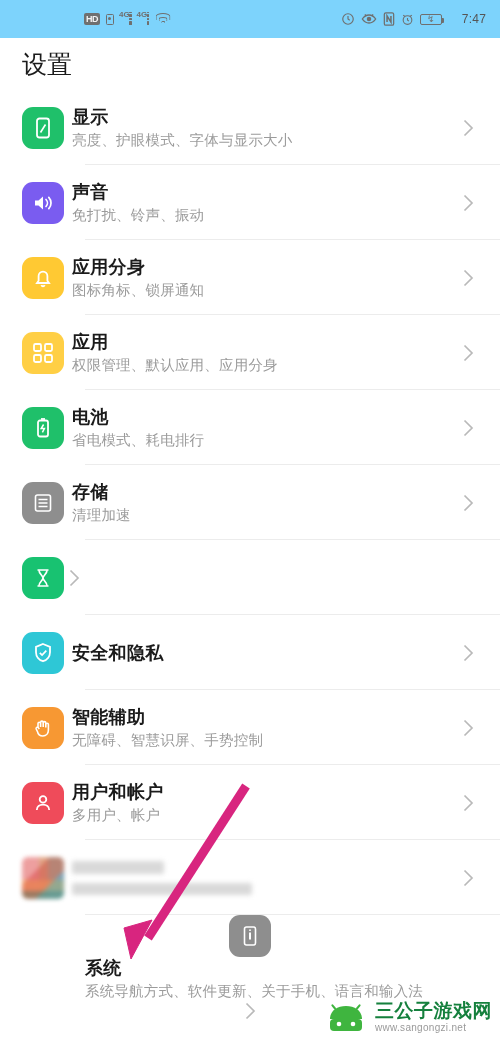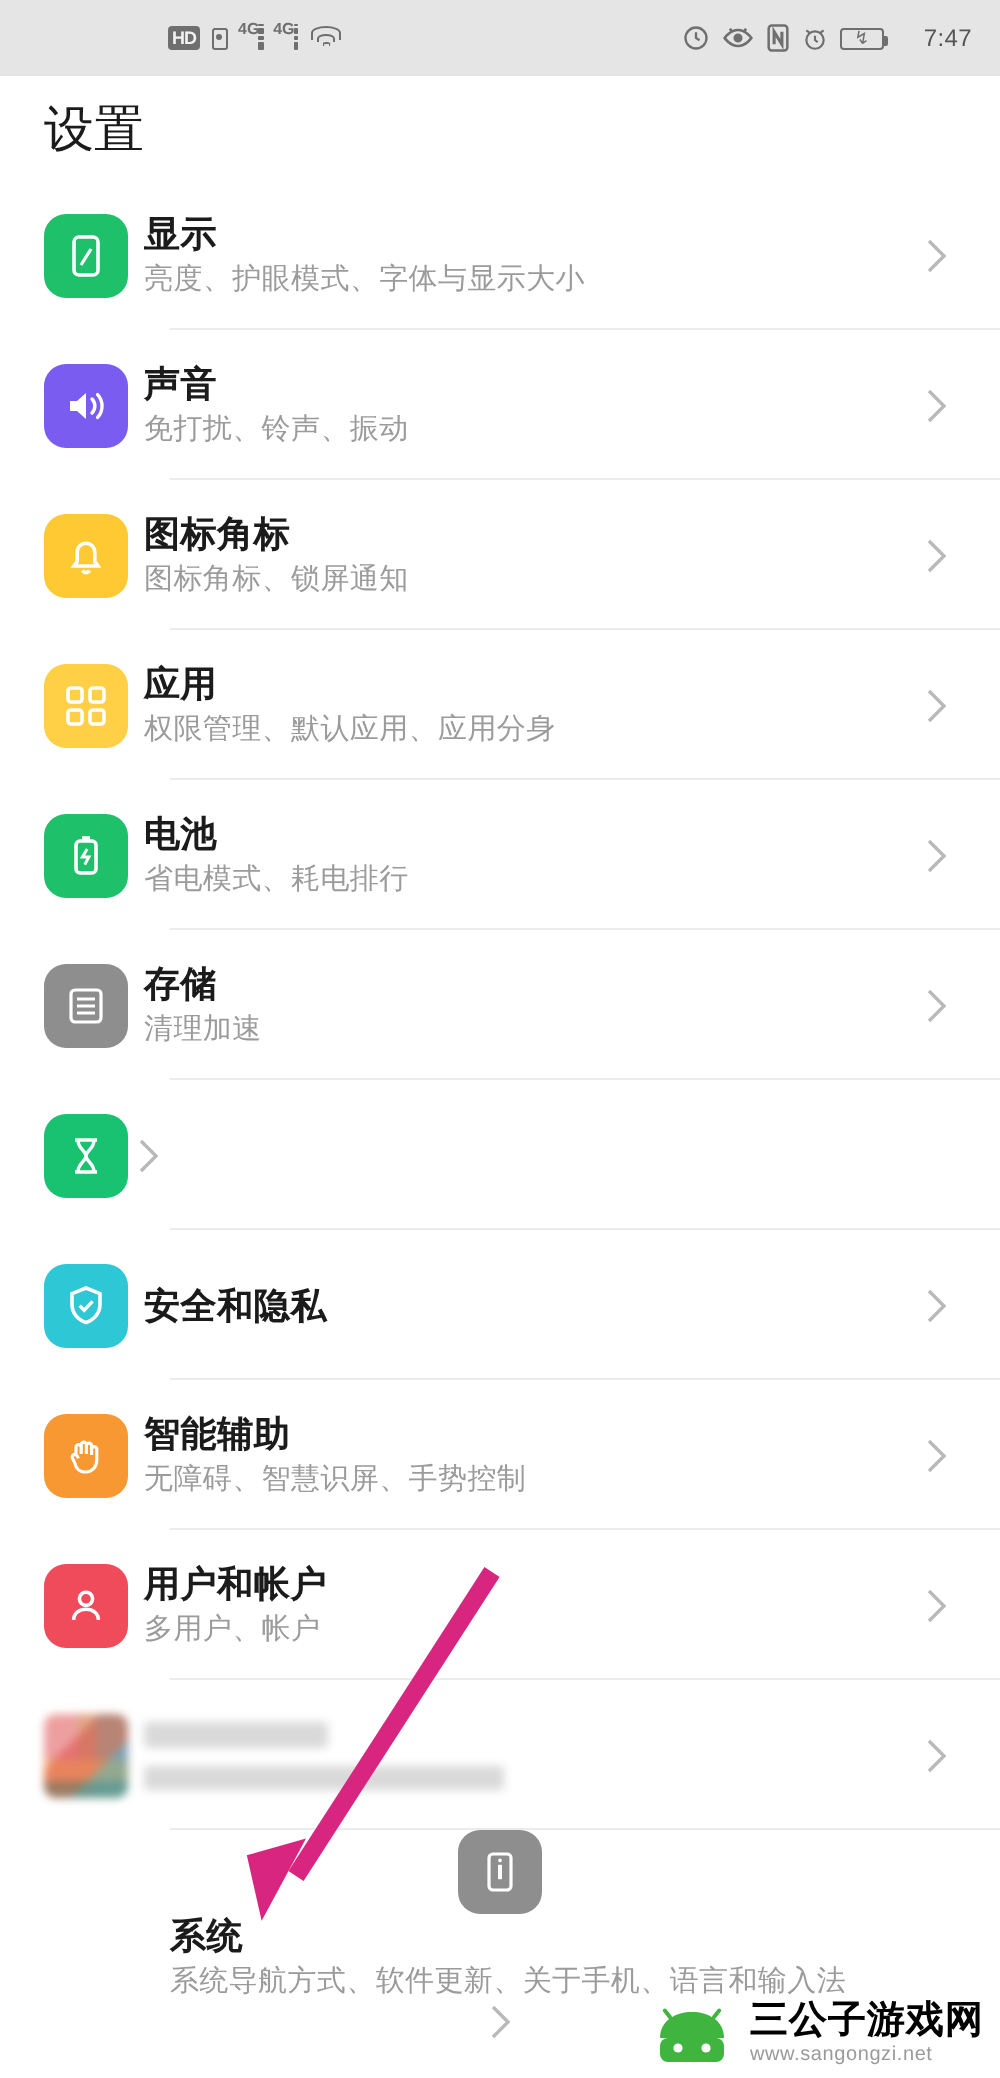--- a/index.html
+++ b/index.html
@@ -5,21 +5,21 @@
   * { margin:0; padding:0; box-sizing:border-box; }
   html, body {
     width:500px; height:1039px;
     font-family:"Liberation Sans","DejaVu Sans",sans-serif;
     background:#ffffff; overflow:hidden;
   }
   #screen { position:relative; width:500px; height:1039px; background:#fff; }
 
   
   .statusbar {
-    height:38px; background:#e5e5e5;
+    height:38px; background:#7dd3fc;
     display:flex; align-items:center; justify-content:space-between;
     padding:0 14px; color:#5a5a5a;
   }
   .sb-left, .sb-right { display:flex; align-items:center; gap:6px; }
   .sb-left { margin-left:70px; }
   .hd-badge {
     background:#6f6f6f; color:#f2f2f2; font-size:9px; font-weight:bold;
     border-radius:2px; padding:1px 2px; letter-spacing:-0.5px; line-height:10px;
   }
   .sim-dot {
@@ -95,21 +95,21 @@
   
   .arrow-layer { position:absolute; left:0; top:0; width:500px; height:1039px; pointer-events:none; }
 
   
   .watermark {
     position:absolute; right:8px; bottom:6px;
     display:flex; align-items:flex-end; gap:7px;
   }
   .wm-robot { width:44px; height:30px; position:relative; }
   .wm-text { display:flex; flex-direction:column; align-items:flex-start; line-height:1;}
-  .wm-title { font-size:19px; font-weight:bold; color:#000000; letter-spacing:0.5px;}
+  .wm-title { font-size:19px; font-weight:bold; color:#15803d; letter-spacing:0.5px;}
   .wm-url { font-size:10px; color:#9a9a9a; margin-top:3px; letter-spacing:0.3px;}
 </style>
 </head>
 <body>
 
 <div id="screen">
 
   <div class="statusbar">
     <div class="sb-left">
       <span class="hd-badge">HD</span>
@@ -215,21 +215,21 @@
     </div>
 
     <div class="row">
       <div class="icon-box" style="background:#ffc933">
         <svg class="gl" width="24" height="24" viewBox="0 0 24 24" fill="none" stroke="#fff" stroke-width="1.8">
           <path d="M6 17h12l-1.6-2.2V10a4.4 4.4 0 00-8.8 0v4.8L6 17z"></path>
           <path d="M10.3 19.2a1.9 1.9 0 003.4 0"></path>
         </svg>
       </div>
       <div class="texts">
-        <div class="row-title">图标角标</div>
+        <div class="row-title">应用分身</div>
         <div class="row-sub">图标角标、锁屏通知</div>
       </div>
       <div class="chev">
         <svg width="11" height="18" viewBox="0 0 11 18" fill="none" stroke="#b9b9b9" stroke-width="1.7">
             <path d="M1.5 1.5L9 9l-7.5 7.5"></path>
           </svg>
       </div>
       <div class="divider"></div>
     </div>
 

